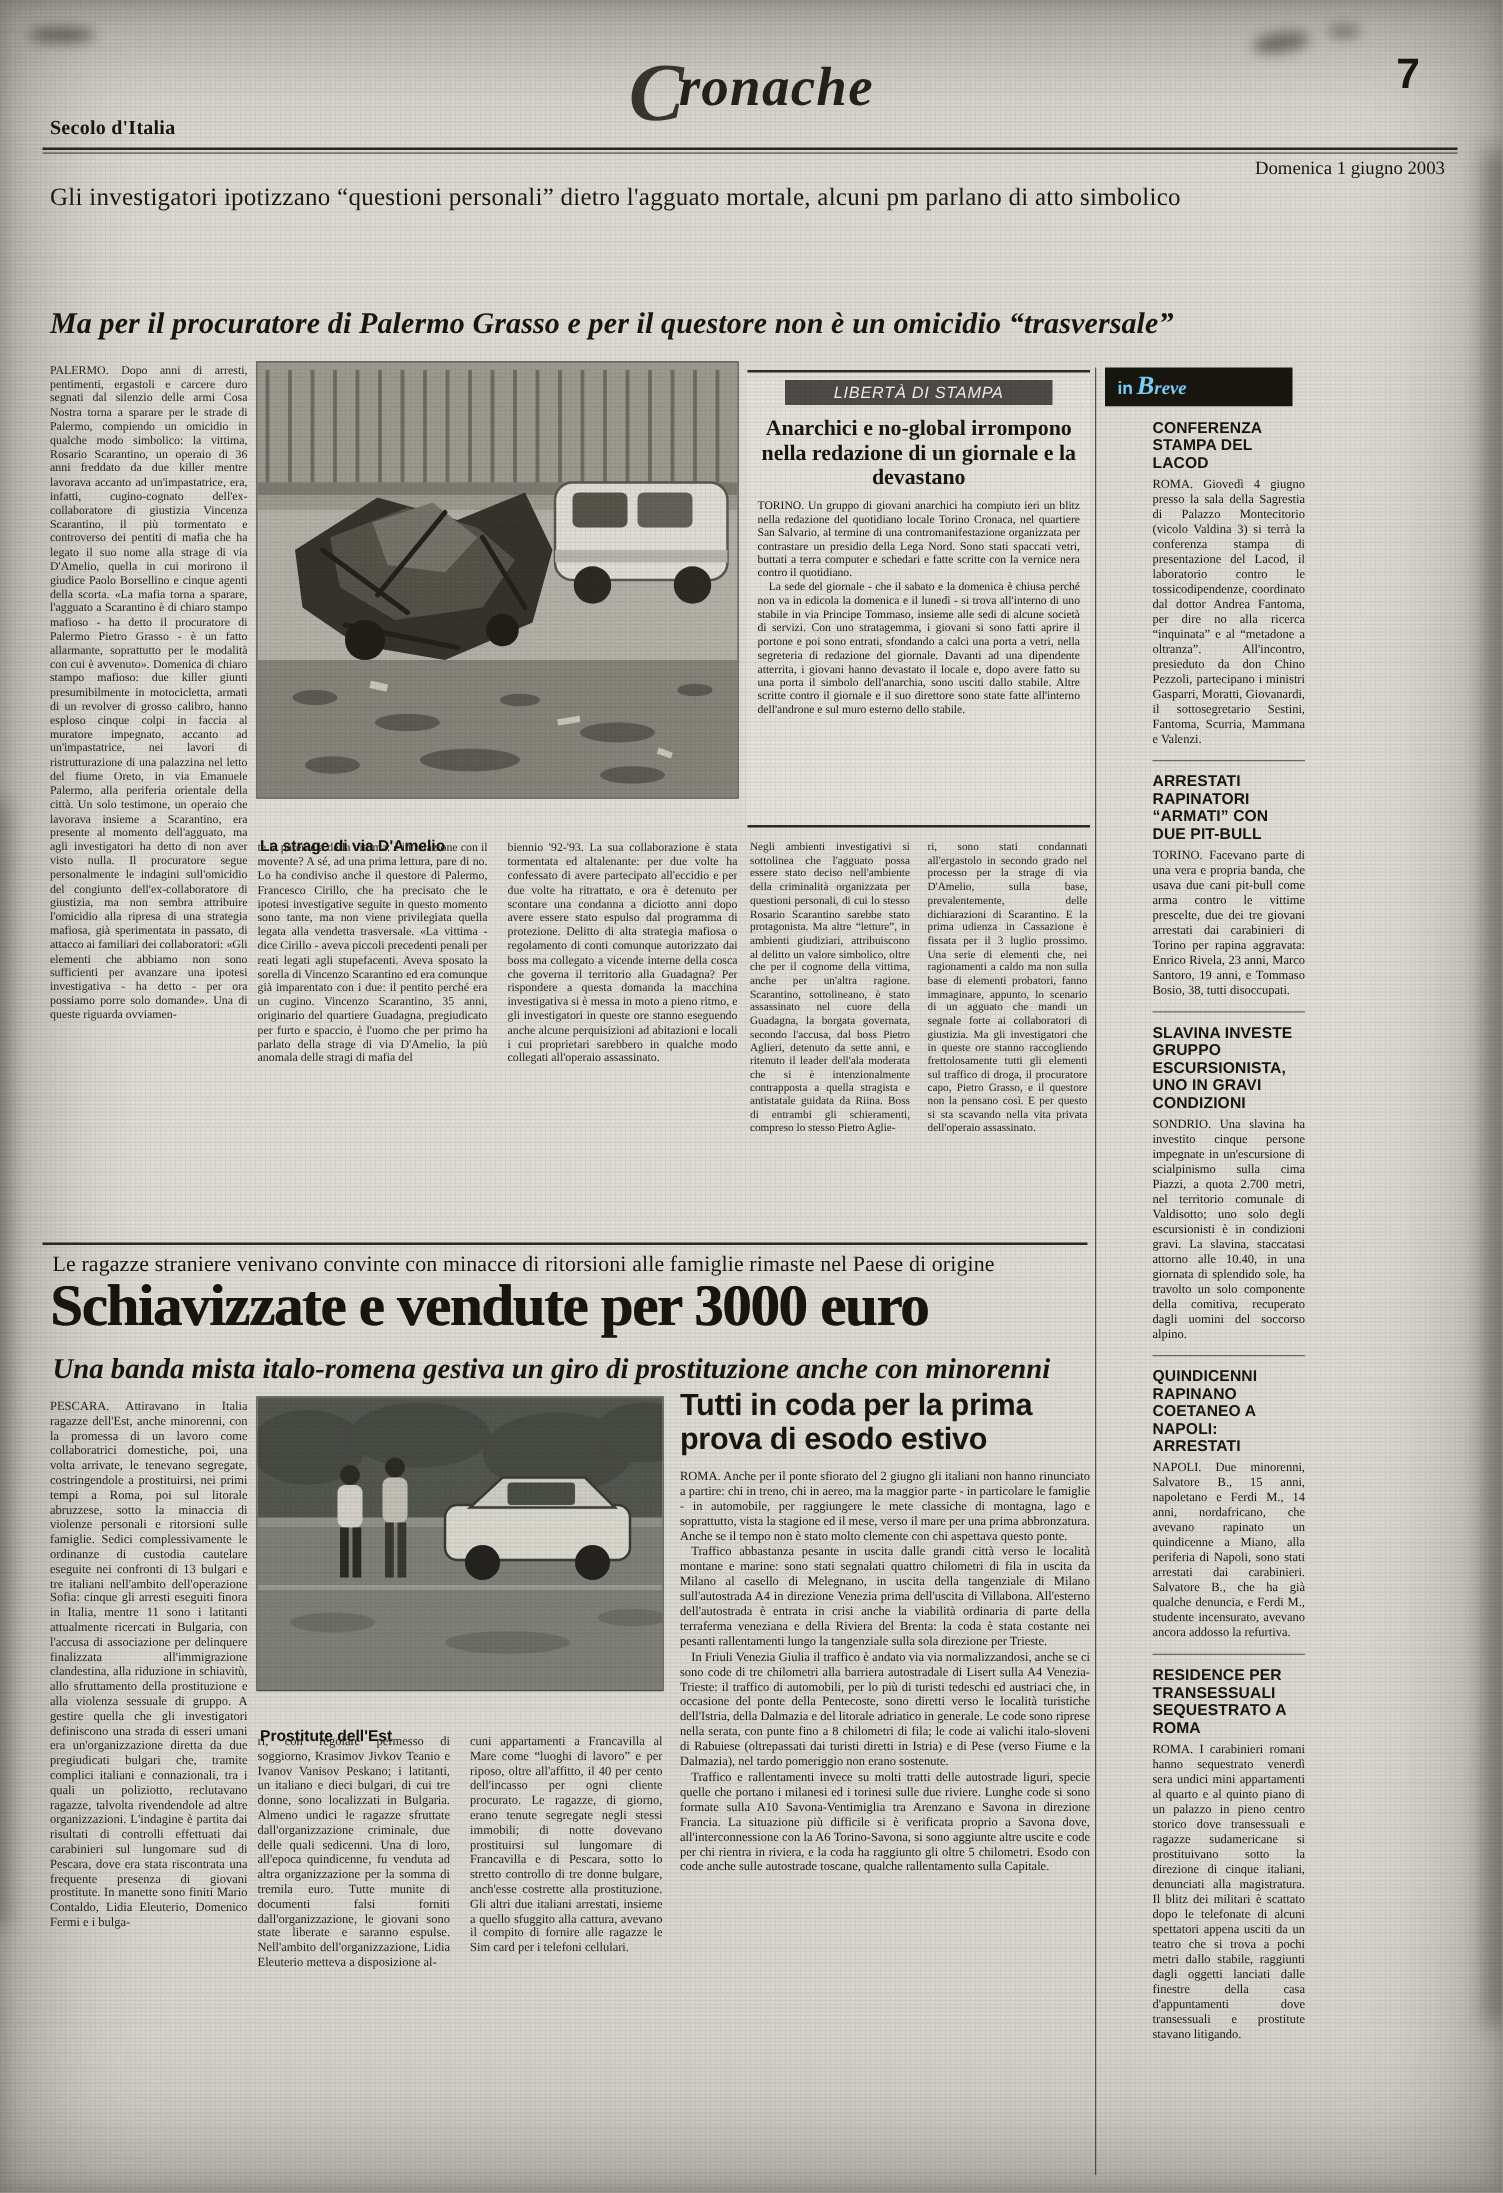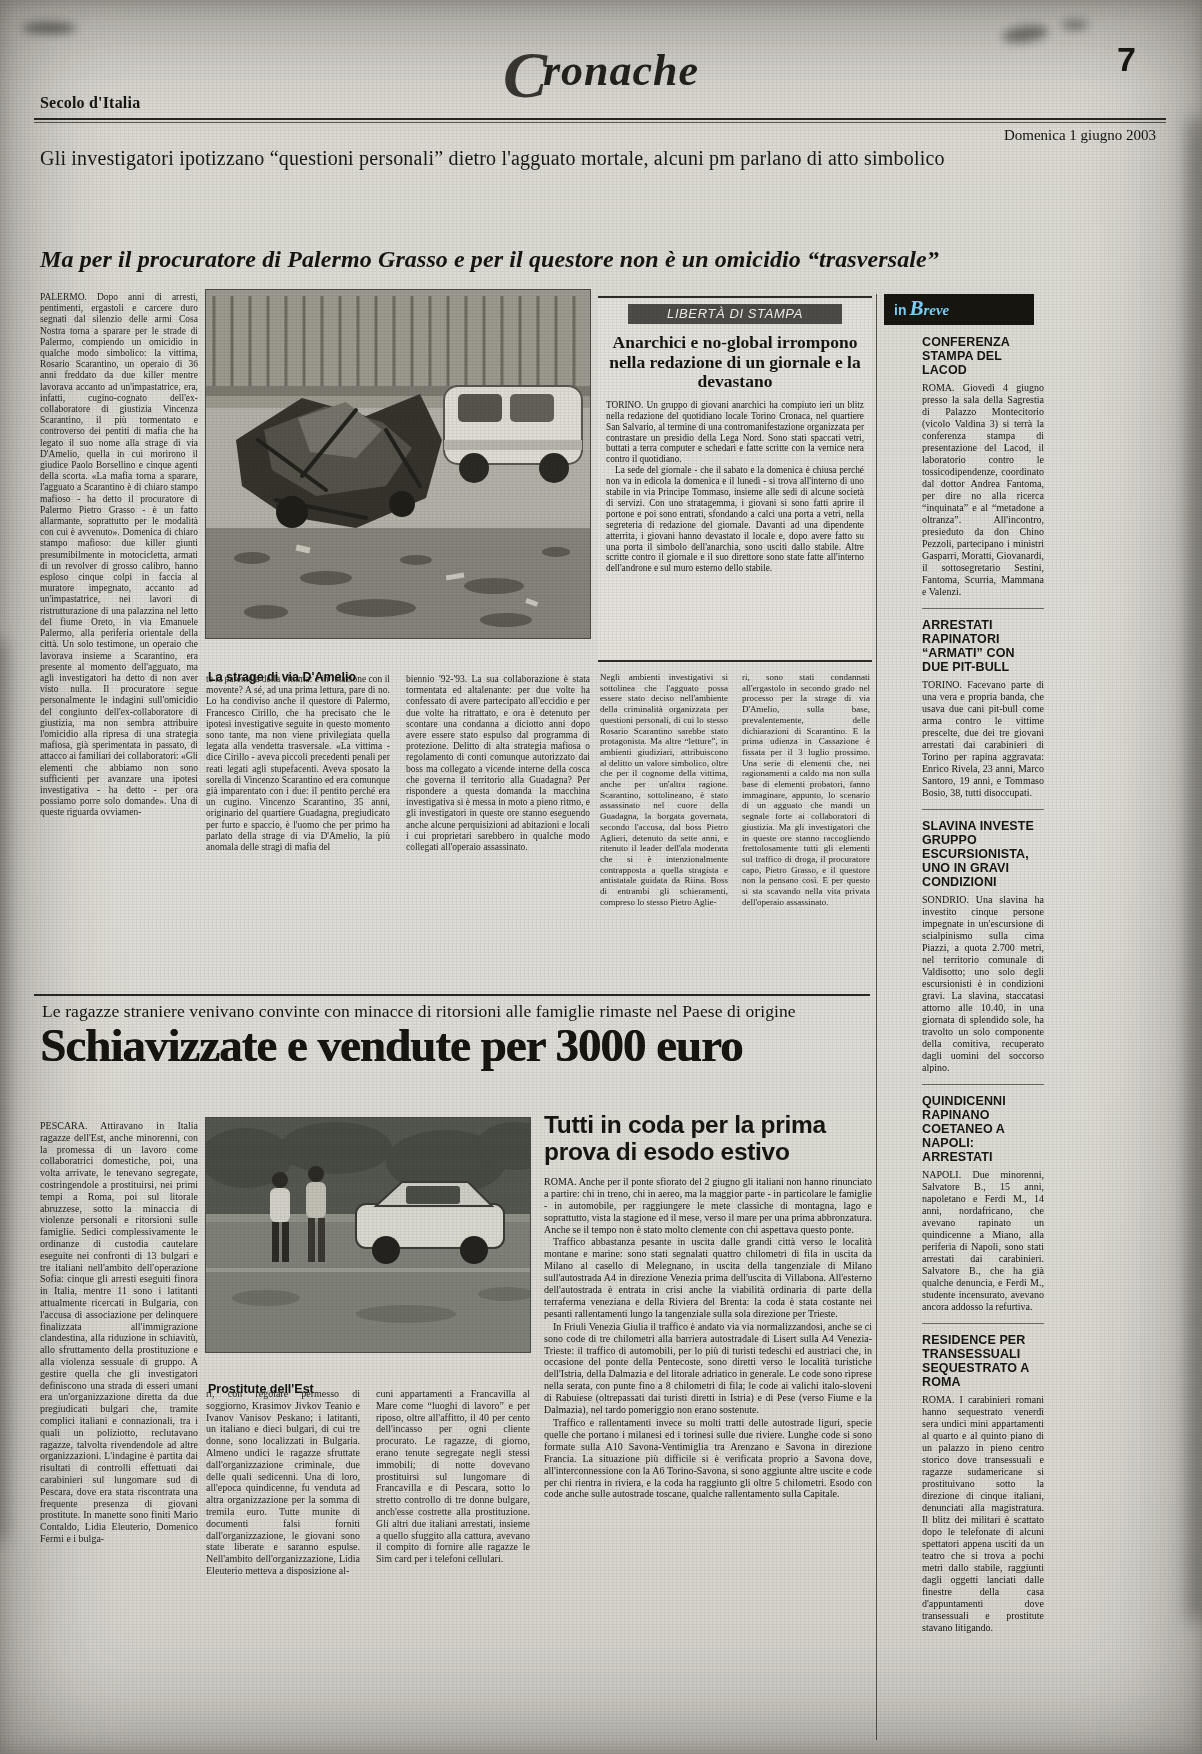--- a/index.html
+++ b/index.html
@@ -224,20 +224,21 @@
     </div>
     <div class="sb-item">
       <div class="sb-title">RESIDENCE PER TRANSESSUALI SEQUESTRATO A ROMA</div>
       <div class="sb-body">ROMA. I carabinieri romani hanno sequestrato venerdì sera undici mini appartamenti al quarto e al quinto piano di un palazzo in pieno centro storico dove transessuali e ragazze sudamericane si prostituivano sotto la direzione di cinque italiani, denunciati alla magistratura. Il blitz dei militari è scattato dopo le telefonate di alcuni spettatori appena usciti da un teatro che si trova a pochi metri dallo stabile, raggiunti dagli oggetti lanciati dalle finestre della casa d'appuntamenti dove transessuali e prostitute stavano litigando.</div>
     </div>
   </div>
 
   <div class="rule2"></div>
   <div class="kicker2">Le ragazze straniere venivano convinte con minacce di ritorsioni alle famiglie rimaste nel Paese di origine</div>
   <h1 class="headline2">Schiavizzate e vendute per 3000 euro</h1>
+  <div class="subhead2">Una banda mista italo-romena gestiva un giro di prostituzione anche con minorenni</div>
 
   <div class="colText slv-col1">PESCARA. Attiravano in Italia ragazze dell'Est, anche minorenni, con la promessa di un lavoro come collaboratrici domestiche, poi, una volta arrivate, le tenevano segregate, costringendole a prostituirsi, nei primi tempi a Roma, poi sul litorale abruzzese, sotto la minaccia di violenze personali e ritorsioni sulle famiglie. Sedici complessivamente le ordinanze di custodia cautelare eseguite nei confronti di 13 bulgari e tre italiani nell'ambito dell'operazione Sofia: cinque gli arresti eseguiti finora in Italia, mentre 11 sono i latitanti attualmente ricercati in Bulgaria, con l'accusa di associazione per delinquere finalizzata all'immigrazione clandestina, alla riduzione in schiavitù, allo sfruttamento della prostituzione e alla violenza sessuale di gruppo. A gestire quella che gli investigatori definiscono una strada di esseri umani era un'organizzazione diretta da due pregiudicati bulgari che, tramite complici italiani e connazionali, tra i quali un poliziotto, reclutavano ragazze, talvolta rivendendole ad altre organizzazioni. L'indagine è partita dai risultati di controlli effettuati dai carabinieri sul lungomare sud di Pescara, dove era stata riscontrata una frequente presenza di giovani prostitute. In manette sono finiti Mario Contaldo, Lidia Eleuterio, Domenico Fermi e i bulga-</div>
 
   <div class="photo-frame photo2">
     <svg width="324" height="234" viewBox="0 0 324 234" xmlns="http://www.w3.org/2000/svg">
       <rect width="324" height="234" fill="#63665d"></rect>
       <rect y="0" width="324" height="96" fill="#545750"></rect>
       <g fill="#484b44">
         <ellipse cx="40" cy="40" rx="46" ry="30"></ellipse>
           <ellipse cx="130" cy="30" rx="56" ry="26"></ellipse>

